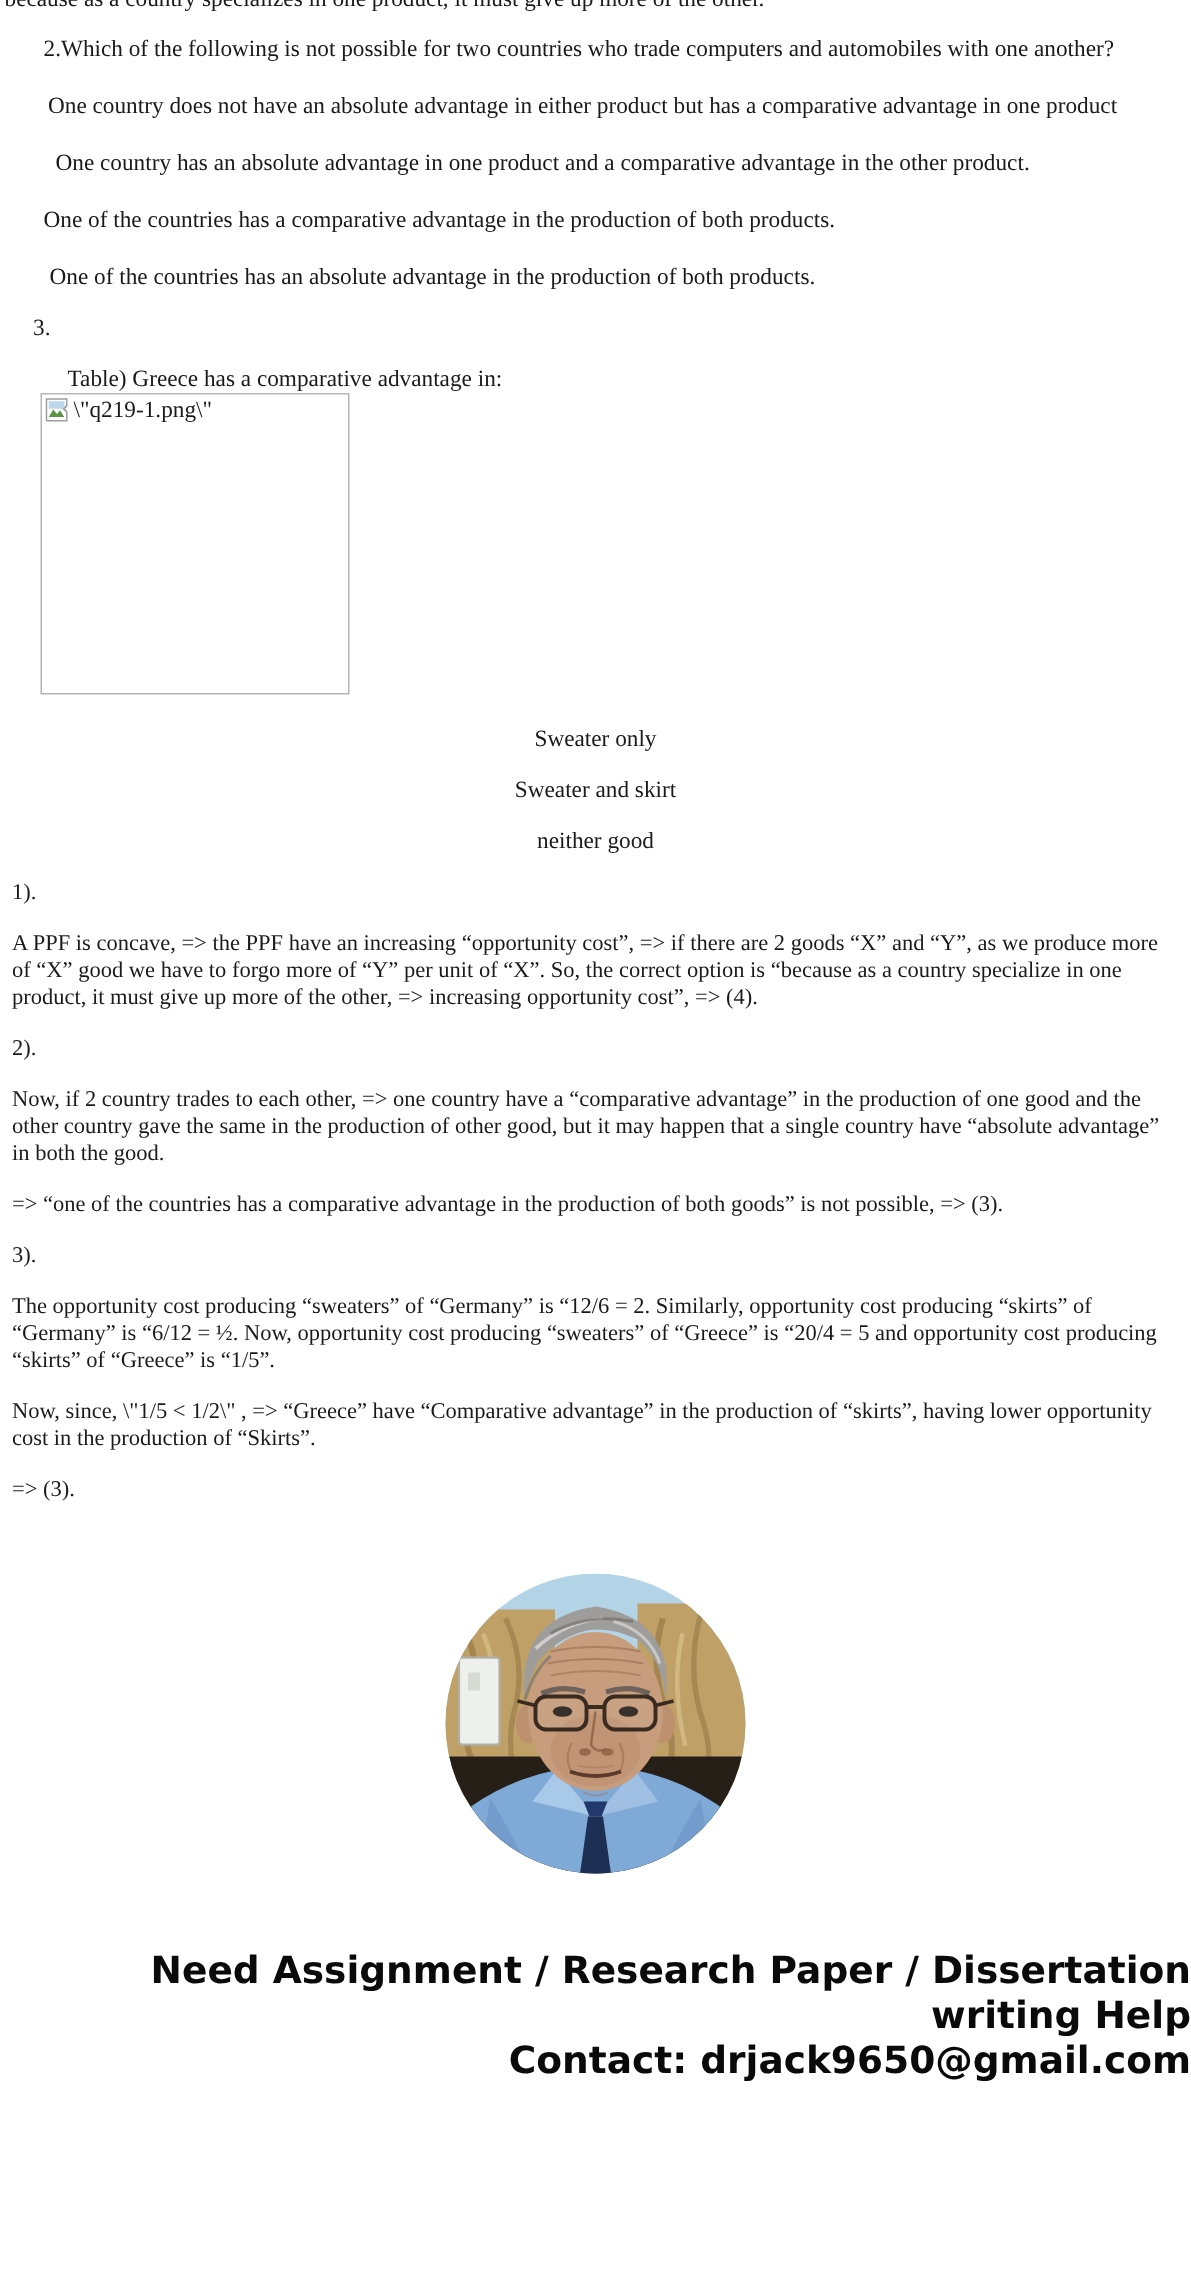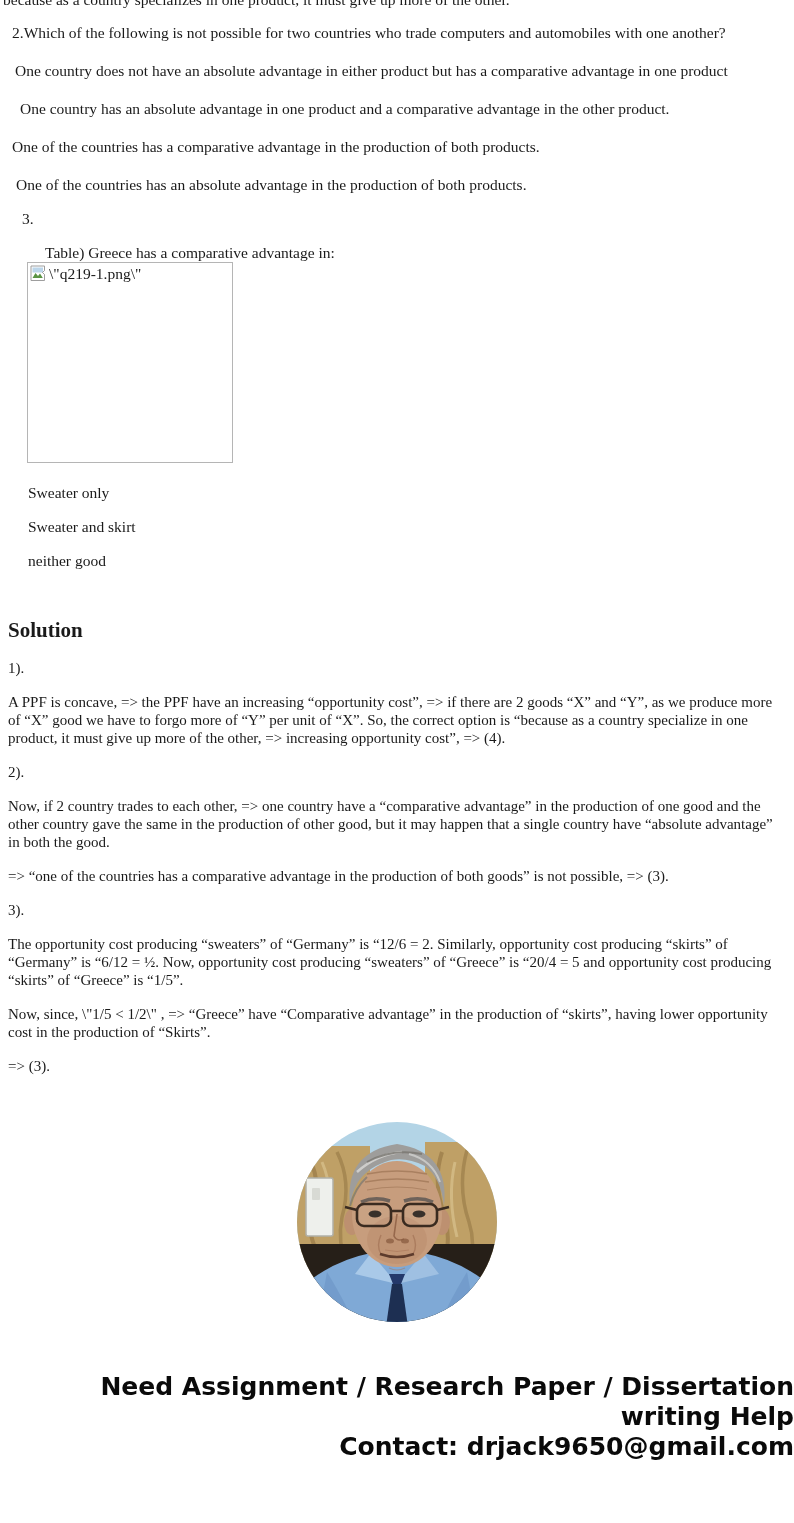--- a/index.html
+++ b/index.html
@@ -12,42 +12,42 @@
     font-family: "Liberation Serif", serif;
     padding-bottom: 28px;
     overflow-x: hidden;
   }
 
   
   .cutoff { height: 9px; overflow: hidden; }
   .cutoff p { margin: -10px 0 0 0; padding-left: 3px; font-size: 15.5px; line-height: 19px; }
 
   .qsec { font-size: 15.5px; line-height: 19px; }
-  .qsec p { margin: 19px 0; }
+  .qsec p { margin: 19px 17px; }
   .q2  { padding-left: 12px; margin-top: 14px !important; }
   .o1  { padding-left: 15px; }
   .o2  { padding-left: 20px; }
   .o3  { padding-left: 12px; }
   .o4  { padding-left: 16px; margin-bottom: 15px !important; }
   .n3  { padding-left: 22px; margin: 15px 0 !important; }
   .cap { padding-left: 45px; margin: 15px 0 0 0 !important; }
 
   .imgbox {
     width: 206px;
     height: 201px;
     border: 1px solid #b5b5b5;
     margin-left: 27px;
     display: flex;
     align-items: flex-start;
     background: #ffffff;
   }
   .imgbox .bicon { flex: 0 0 auto; margin: 2px 1px 0 2px; }
   .imgbox .alt { font-size: 15.5px; line-height: 19px; margin-top: 1px; }
 
-  .sw { padding-left: 28px; margin: 15px 0 !important; }
+  .sw { margin: 15px 0 !important; text-align: center; }
   .sw1 { margin-top: 20px !important; }
 
   
   .sol { font-size: 15px; line-height: 18px; padding: 0 8px; }
   .sol h2 {
     font-size: 21px;
     line-height: 24px;
     font-weight: bold;
     margin: 48px 0 17px 0;
   }
@@ -96,21 +96,20 @@
       </svg>
       <span class="alt">\"q219-1.png\"</span>
     </div>
 
     <p class="sw sw1">Sweater only</p>
     <p class="sw">Sweater and skirt</p>
     <p class="sw">neither good</p>
   </div>
 
   <div class="sol">
-    <h2>Solution</h2>
     <p>1).</p>
     <p>A PPF is concave, =&gt; the PPF have an increasing “opportunity cost”, =&gt; if there are 2 goods “X” and “Y”, as we produce more of “X” good we have to forgo more of “Y” per unit of “X”. So, the correct option is “because as a country specialize in one product, it must give up more of the other, =&gt; increasing opportunity cost”, =&gt; (4).</p>
     <p>2).</p>
     <p>Now, if 2 country trades to each other, =&gt; one country have a “comparative advantage” in the production of one good and the other country gave the same in the production of other good, but it may happen that a single country have “absolute advantage” in both the good.</p>
     <p>=&gt; “one of the countries has a comparative advantage in the production of both goods” is not possible, =&gt; (3).</p>
     <p>3).</p>
     <p>The opportunity cost producing “sweaters” of “Germany” is “12/6 = 2. Similarly, opportunity cost producing “skirts” of “Germany” is “6/12 = ½. Now, opportunity cost producing “sweaters” of “Greece” is “20/4 = 5 and opportunity cost producing “skirts” of “Greece” is “1/5”.</p>
     <p>Now, since, \"1/5 &lt; 1/2\" , =&gt; “Greece” have “Comparative advantage” in the production of “skirts”, having lower opportunity cost in the production of “Skirts”.</p>
     <p>=&gt; (3).</p>
   </div>

